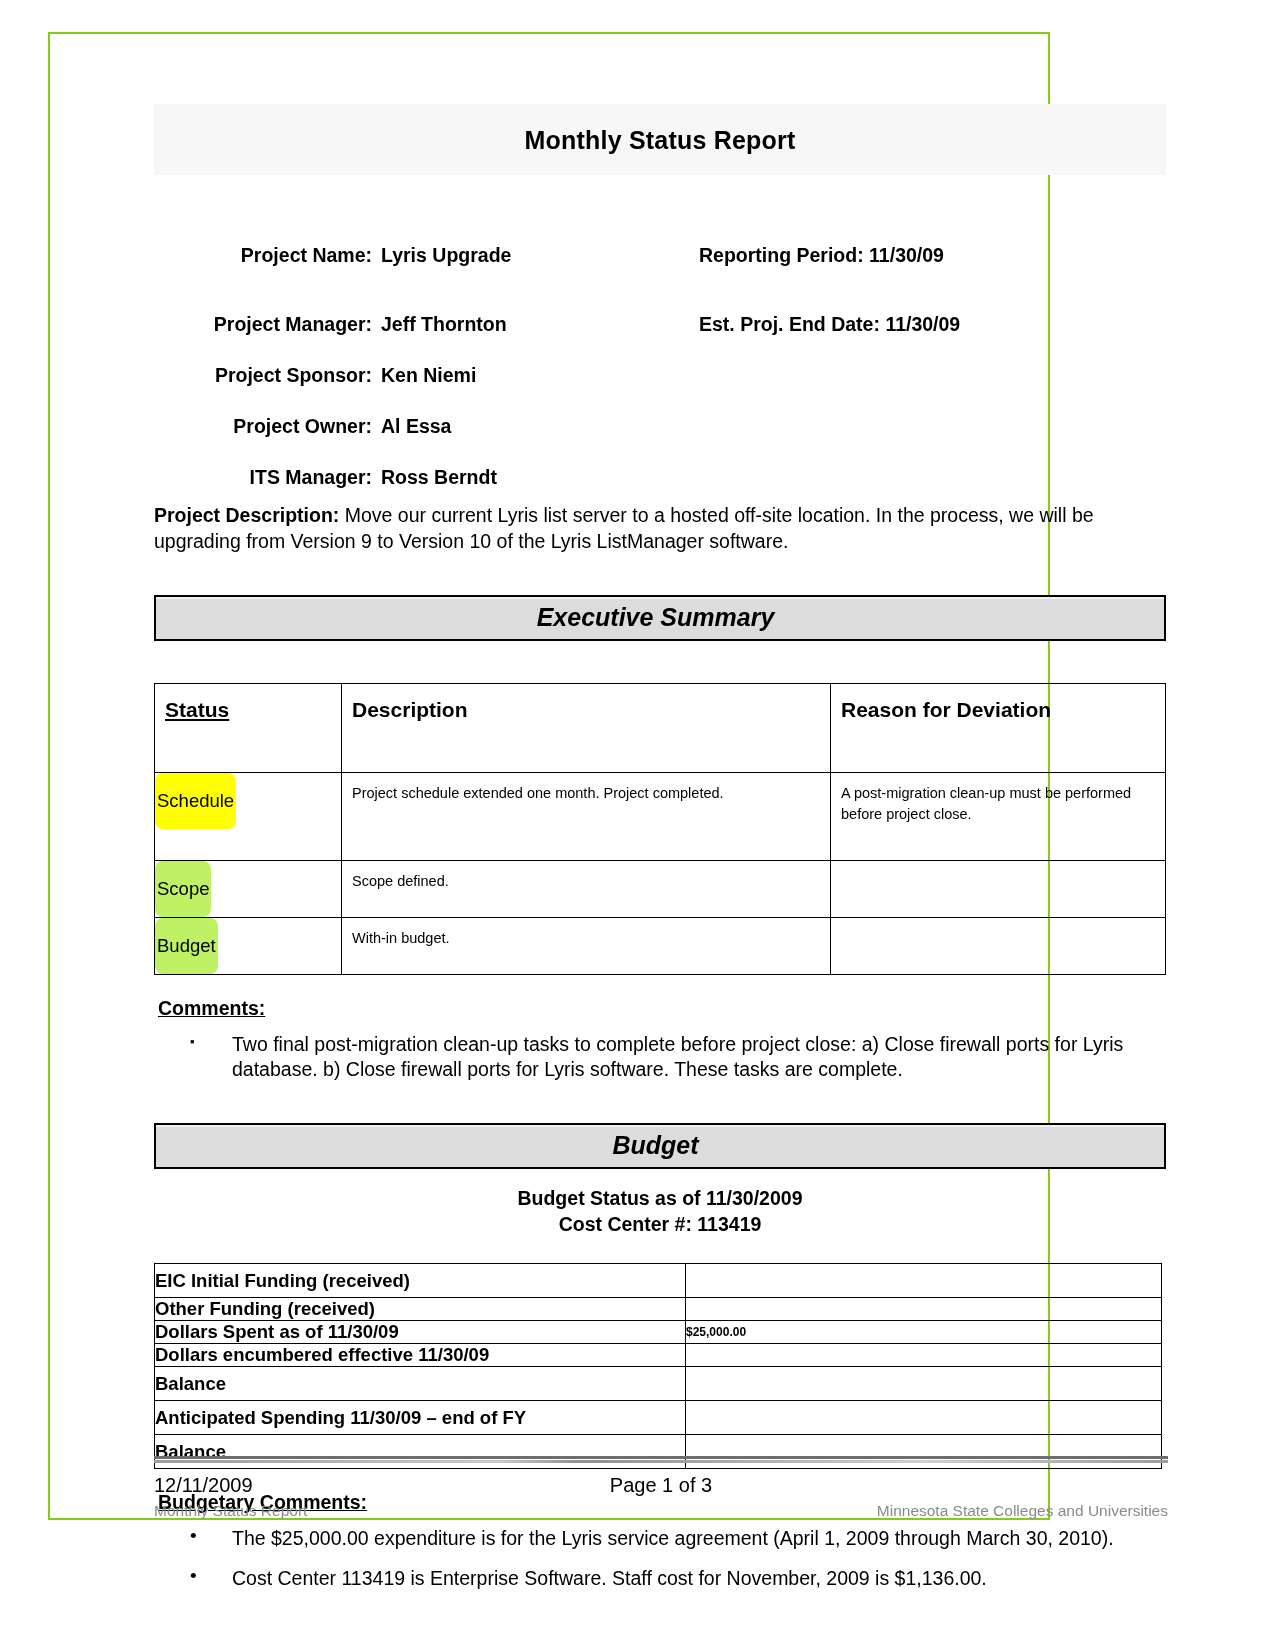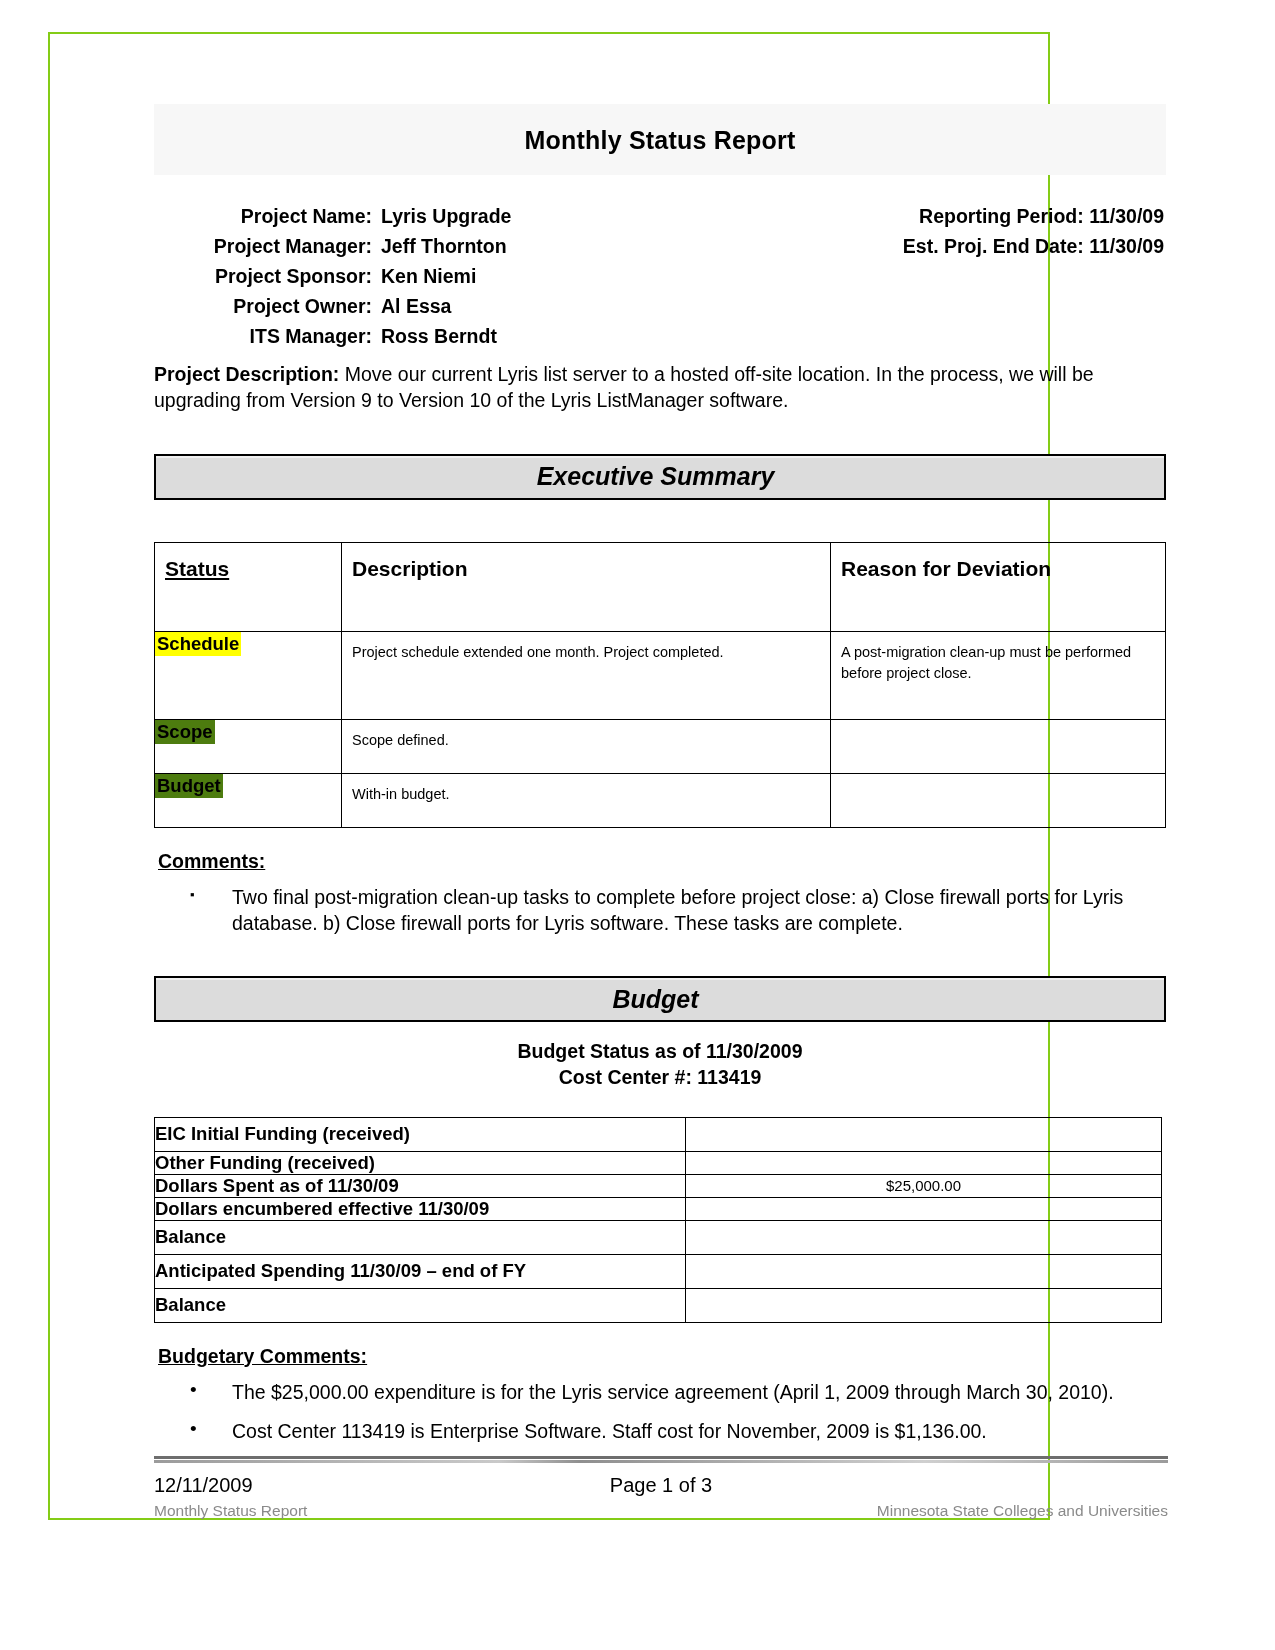--- a/index.html
+++ b/index.html
@@ -73,25 +73,26 @@
     white-space: nowrap;
   }
   .meta-value {
     font-size: 19.5px;
     font-weight: bold;
     padding-left: 9px;
     white-space: nowrap;
   }
   .meta-right {
     flex: 1;
-    text-align: right;
+    text-align: left;
     font-size: 19.5px;
     font-weight: bold;
     white-space: nowrap;
     padding-right: 2px;
+    margin-top: 39px;
   }
   .meta-right .rv { font-weight: bold; }
 
   
   .desc-block {
     margin-top: 14px;
     font-size: 19.5px;
     line-height: 1.33;
   }
   .desc-block .desc-label { font-weight: bold; }
@@ -145,27 +146,28 @@
     font-size: 14.5px;
     line-height: 1.45;
     font-weight: normal;
   }
   .exec-status-cell {
     padding: 16px 0 16px 12px;
     vertical-align: middle;
   }
   .status-chip {
     font-size: 18.5px;
-    font-weight: bold;
-    padding: 1px 2px;
+    font-weight: normal;
+    padding: 17px 2px;
     display: inline-block;
     line-height: 1.18;
+    border-radius: 8px;
   }
   .hl-yellow { background: #ffff00; }
-  .hl-green  { background: #4d7c0f; }
+  .hl-green  { background: #bef264; }
 
   .row-schedule-h { height: 88px; }
   .row-scope-h    { height: 54px; }
   .row-budget-h   { height: 54px; }
   .cell-mid { vertical-align: middle; }
 
   
   .comments-head {
     margin-top: 22px;
     font-size: 19.5px;
@@ -213,23 +215,22 @@
     padding: 0;
   }
   .bt-label {
     width: 530px;
     font-size: 18.5px;
     font-weight: bold;
     padding: 6px 0 6px 14px;
     white-space: nowrap;
   }
   .bt-value {
-    font-size: 15px;
-    font-weight: normal;
-    text-align: center;
+    font-size: 12px;
+    font-weight: bold;
     padding: 6px 0 6px 0;
   }
   .bt-tall  { height: 34px; }
   .bt-short { height: 22px; }
 
   
   .footer-rule {
     position: absolute;
     left: 104px;
     top: 1422px;

